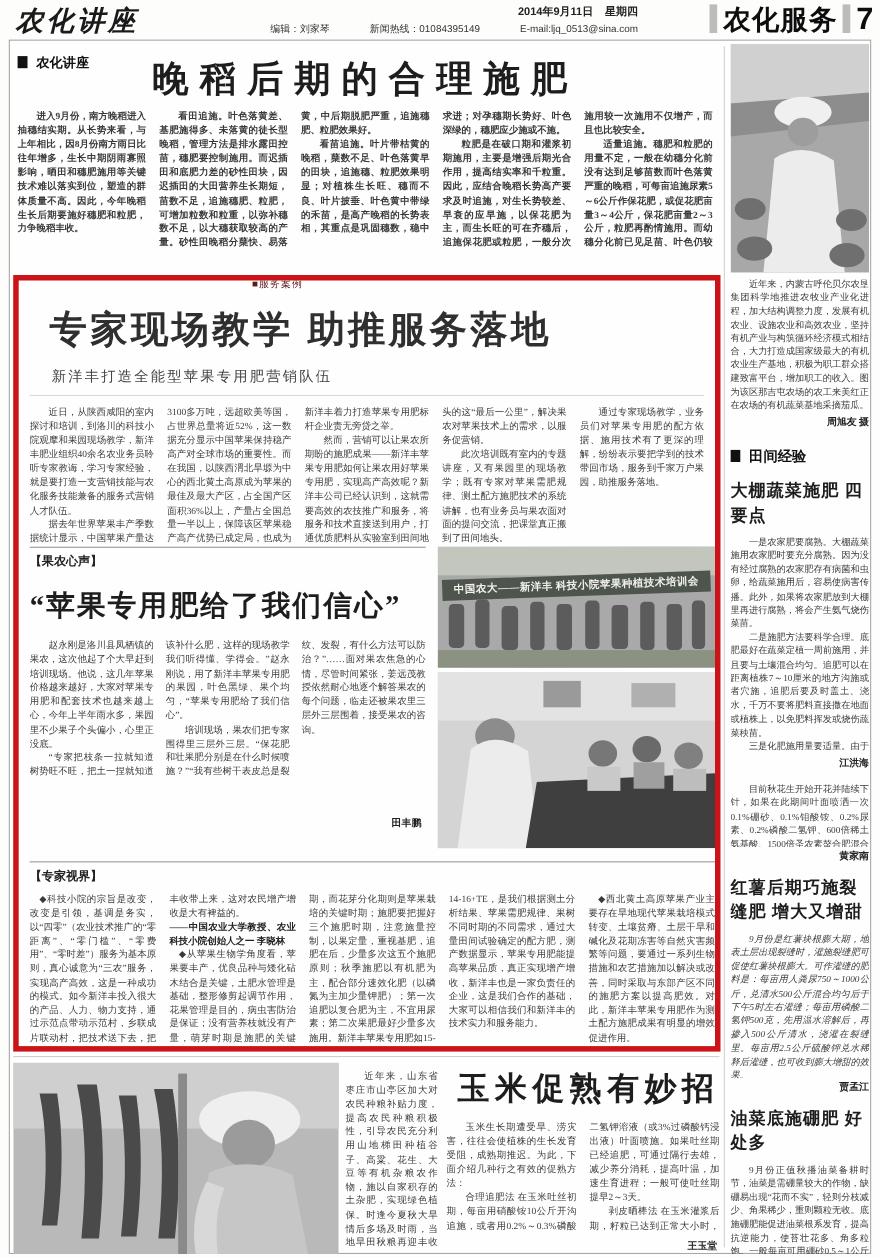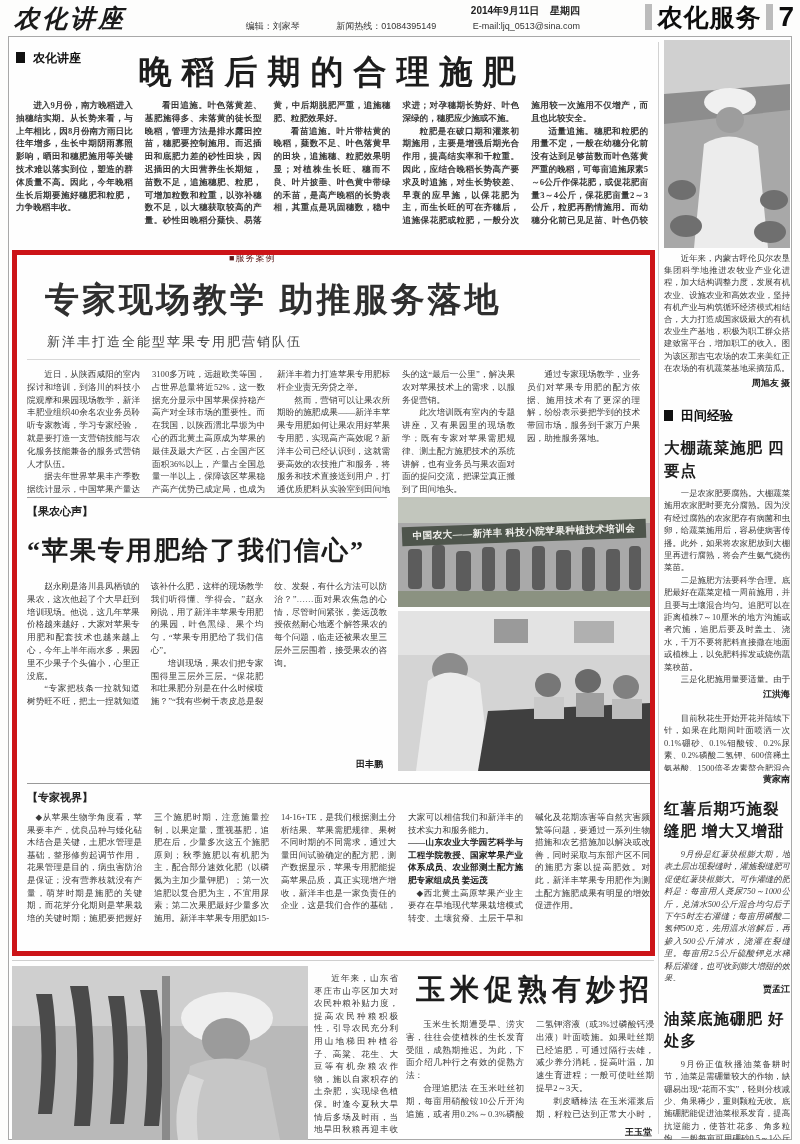--- a/index.html
+++ b/index.html
@@ -43,21 +43,21 @@
   .feature-sub { font-size:13px; color:#444; letter-spacing:2px; margin:10px 0 0 30px; }
   .feature-rule { margin:8px 10px 0 10px; border-top:1px solid #d8d8d8; }
   .feature-body { margin:8px 10px 0 10px; height:142px; overflow:hidden; column-count:5; column-gap:12px; }
 
   .voice { position:absolute; left:10px; top:242px; width:623px; height:276px; }
   .voice-left { position:absolute; left:0; top:0; width:360px; height:276px; }
   .label-rule { border-top:1px solid #999; padding-top:3px; }
   .label-rule .lbl { font-size:11px; font-weight:bold; color:#222; }
   .voice-title { font-size:26px; font-weight:bold; letter-spacing:2px; color:#1d1d1d; margin-top:14px; }
   .voice-body { position:relative; margin-top:12px; height:186px; overflow:hidden; column-count:3; column-gap:11px; }
-  .voice-byline { position:absolute; right:4px; bottom:2px; background:#fefefe; padding-left:6px; }
+  .voice-byline { position:absolute; right:4px; bottom:18px; background:#fefefe; padding-left:6px; }
   .voice-photos { position:absolute; right:0; top:0; width:252px; }
   .photo { position:relative; width:252px; background:linear-gradient(135deg,#c9c9c9,#8f8f8f 55%,#b5b5b5); overflow:hidden; }
   .photo svg { display:block; width:100%; height:100%; }
   .photo-banner { position:absolute; left:4px; top:26px; width:244px; padding:3px 2px; background:#4e554c; color:#f2f2ee; font-size:9.5px; font-weight:bold; text-align:center; transform:rotate(-2deg); letter-spacing:0.5px; }
 
   .experts { position:absolute; left:10px; top:528px; width:623px; height:164px; }
   .experts-body { margin-top:6px; height:150px; overflow:hidden; column-count:5; column-gap:12px; }
   .experts-body .q-text { font-size:8.6px; line-height:12.6px; text-align:justify; text-indent:1em; color:#3a3a3a; }
   .experts-body .q-attr { font-size:8.6px; line-height:12.6px; font-weight:bold; color:#222; text-align:justify; margin-bottom:2px; }
 
@@ -205,22 +205,25 @@
       </div>
     </div>
 
     <div class="experts">
       <div class="label-rule">
         <span class="lbl">【专家视界】</span>
       </div>
       <div class="experts-body">
         <div>
             <div class="quote">
+            <p class="q-text">◆科技小院的宗旨是改变，改变是引领，基调是务实，以“四零”（农业技术推广的“零距离”、“零门槛”、“零费用”、“零时差”）服务为基本原则，真心诚意为“三农”服务，实现高产高效，这是一种成功的模式。如今新洋丰投入很大的产品、人力、物力支持，通过示范点带动示范村，乡联成片联动村，把技术送下去，把丰收带上来，这对农民增产增收是大有裨益的。</p>
+            <p class="q-attr">——中国农业大学教授、农业科技小院创始人之一 李晓林</p>
+          </div>
+            <div class="quote">
             <p class="q-text">◆从苹果生物学角度看，苹果要丰产，优良品种与矮化砧木结合是关键，土肥水管理是基础，整形修剪起调节作用，花果管理是目的，病虫害防治是保证；没有营养枝就没有产量，萌芽时期是施肥的关键期，而花芽分化期则是苹果栽培的关键时期；施肥要把握好三个施肥时期，注意施量控制，以果定量，重视基肥，追肥在后，少量多次这五个施肥原则；秋季施肥以有机肥为主，配合部分速效化肥（以磷氮为主加少量钾肥）；第一次追肥以复合肥为主，不宜用尿素；第二次果肥最好少量多次施用。新洋丰苹果专用肥如15-14-16+TE，是我们根据测土分析结果、苹果需肥规律、果树不同时期的不同需求，通过大量田间试验确定的配方肥，测产数据显示，苹果专用肥能提高苹果品质，真正实现增产增收，新洋丰也是一家负责任的企业，这是我们合作的基础，大家可以相信我们和新洋丰的技术实力和服务能力。</p>
-            <p class="q-attr">——山东农业大学园艺科学与工程学院教授、国家苹果产业体系成员、农业部测土配方施肥专家组成员 姜远茂</p>
           </div>
             <div class="quote">
             <p class="q-text">◆西北黄土高原苹果产业主要存在旱地现代苹果栽培模式转变、土壤贫瘠、土层干旱和碱化及花期冻害等自然灾害频繁等问题，要通过一系列生物措施和农艺措施加以解决或改善，同时采取与东部产区不同的施肥方案以提高肥效。对此，新洋丰苹果专用肥作为测土配方施肥成果有明显的增效促进作用。</p>
 
           </div>
           </div>
       </div>
     </div>
   </div>
 

